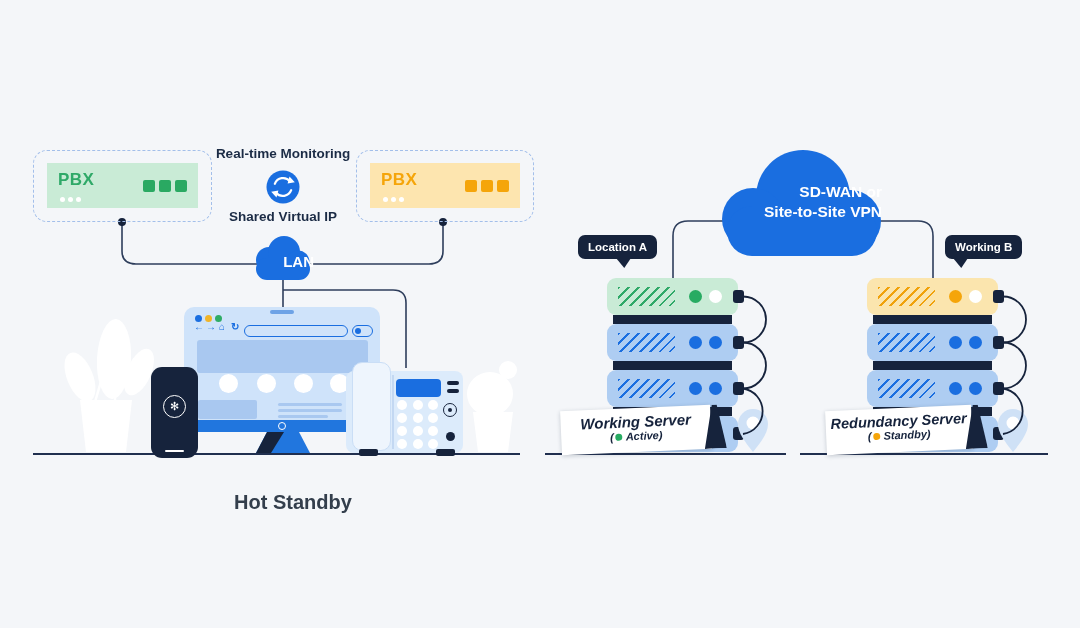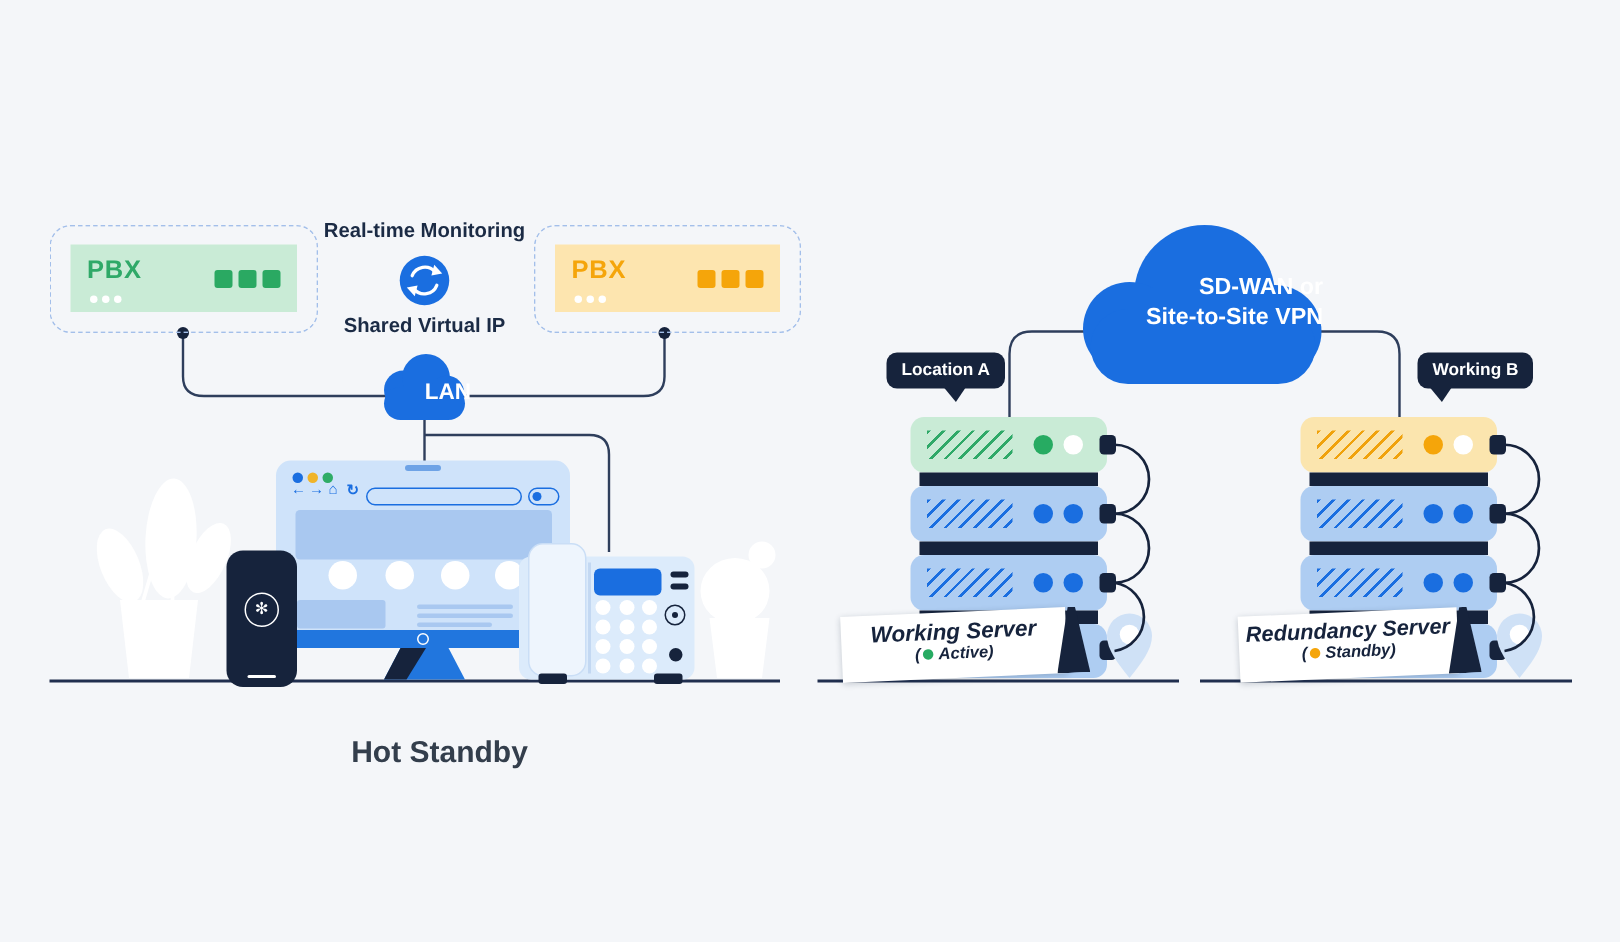--- a/index.html
+++ b/index.html
@@ -317,21 +317,21 @@
     <g stroke="#16233c" stroke-width="1.8" fill="none">
       <path d="M743,296.5 A23 23 0 0 1 743,342.5"></path>
       <path d="M743,342.5 A23 23 0 0 1 743,388.5"></path>
       <path d="M743,388.5 A23 23 0 0 1 743,434"></path>
       <path d="M1003,296.5 A23 23 0 0 1 1003,342.5"></path>
       <path d="M1003,342.5 A23 23 0 0 1 1003,388.5"></path>
       <path d="M1003,388.5 A23 23 0 0 1 1003,434"></path>
     </g>
   </svg>
 
-  <div class="loc" style="left:591px;top:235px;">
+  <div class="loc" style="left:578px;top:235px;">
     <span>Location A</span>
     <div class="tail" style="left:38px;"></div>
   </div>
   <div class="loc" style="left:945px;top:235px;">
     <span>Working B</span>
     <div class="tail" style="left:8px;"></div>
   </div>
 
   <div class="banner" style="left:561px;top:408px;width:150px;">
     <div class="fold"></div>

